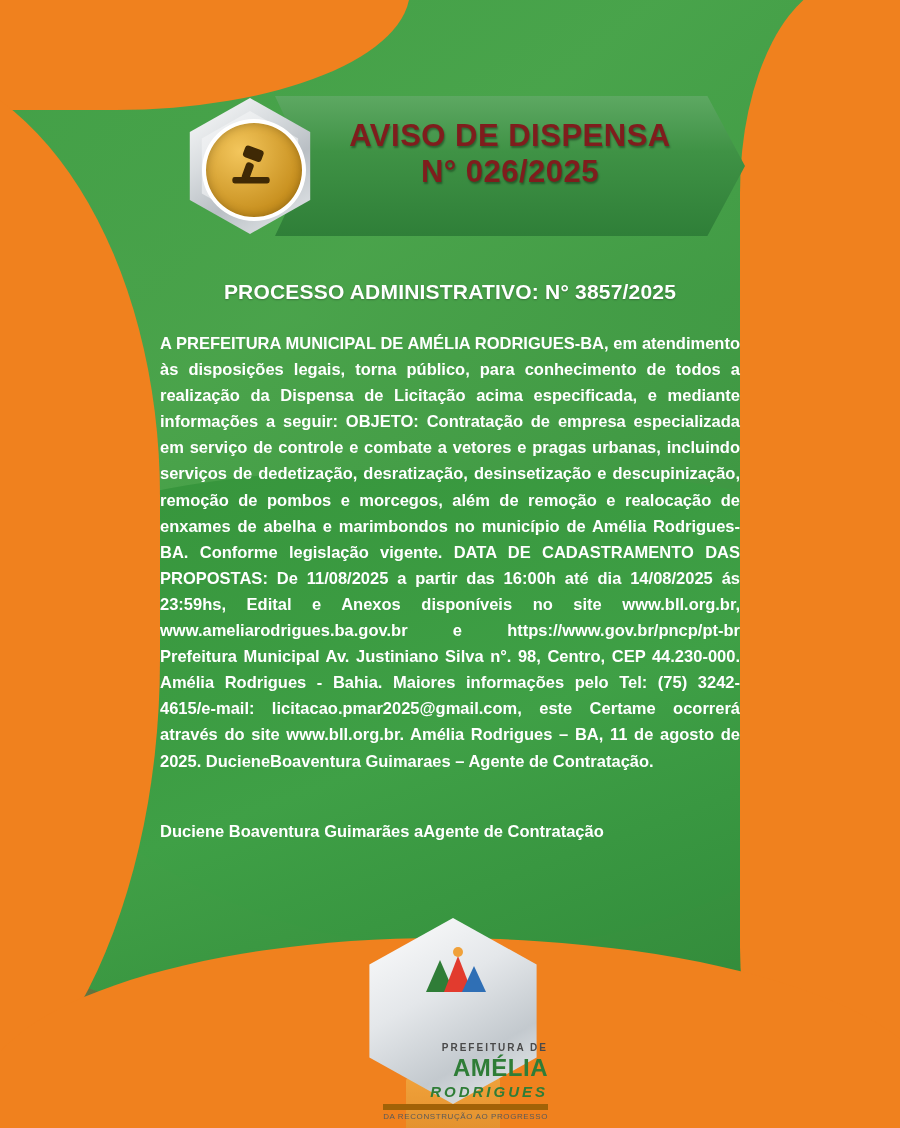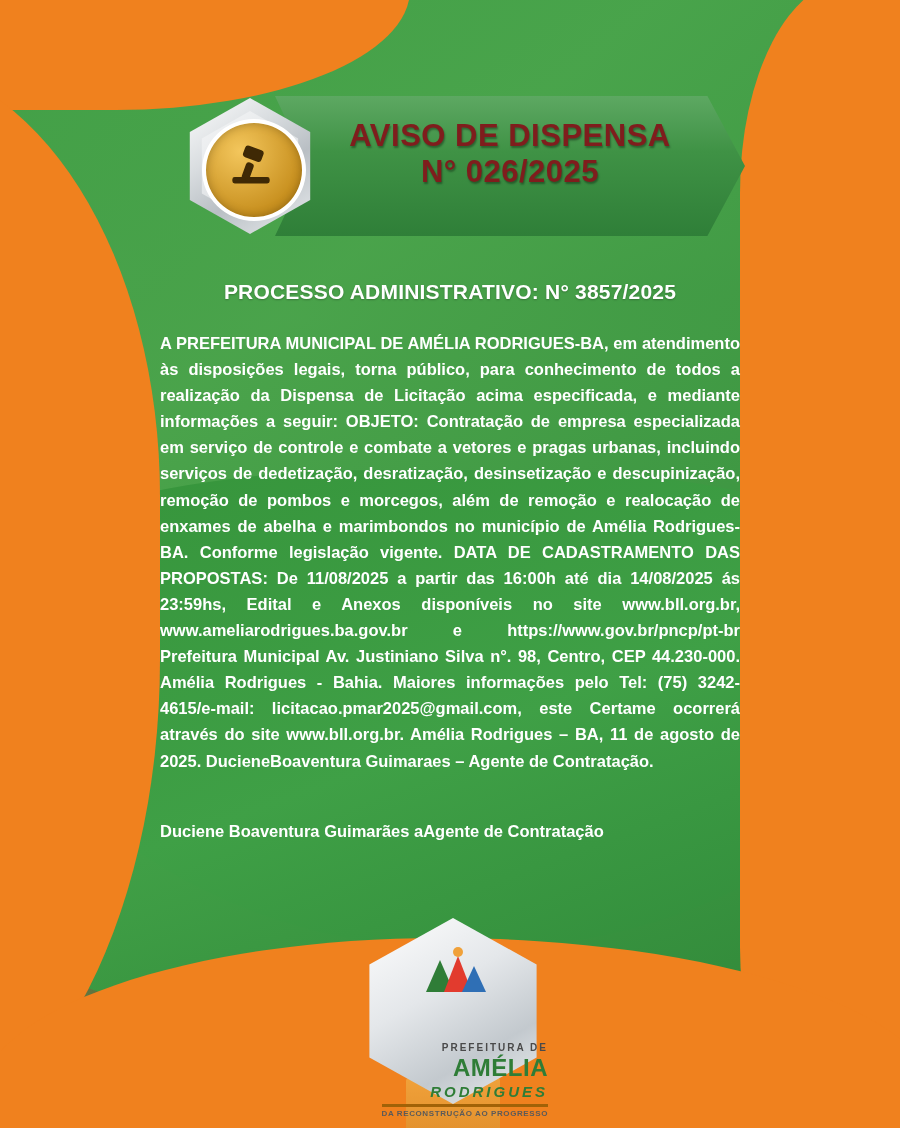--- a/index.html
+++ b/index.html
@@ -274,23 +274,23 @@
     font-size: 15px;
     font-weight: bold;
     letter-spacing: 3px;
     color: #2f7d37;
     font-style: italic;
   }
   .logo-slogan {
     margin-top: 4px;
     font-size: 8px;
     letter-spacing: .6px;
-    font-weight: bold;
+    font-weight: normal;
     color: #5a5a5a;
-    border-top: 3px solid #a16207;
+    border-top: 6px solid #a16207;
     padding-top: 2px;
     display: inline-block;
   }
 </style>
 </head>
 <body>
 
 <div class="poster">
 
   <div class="photo-band"></div>

